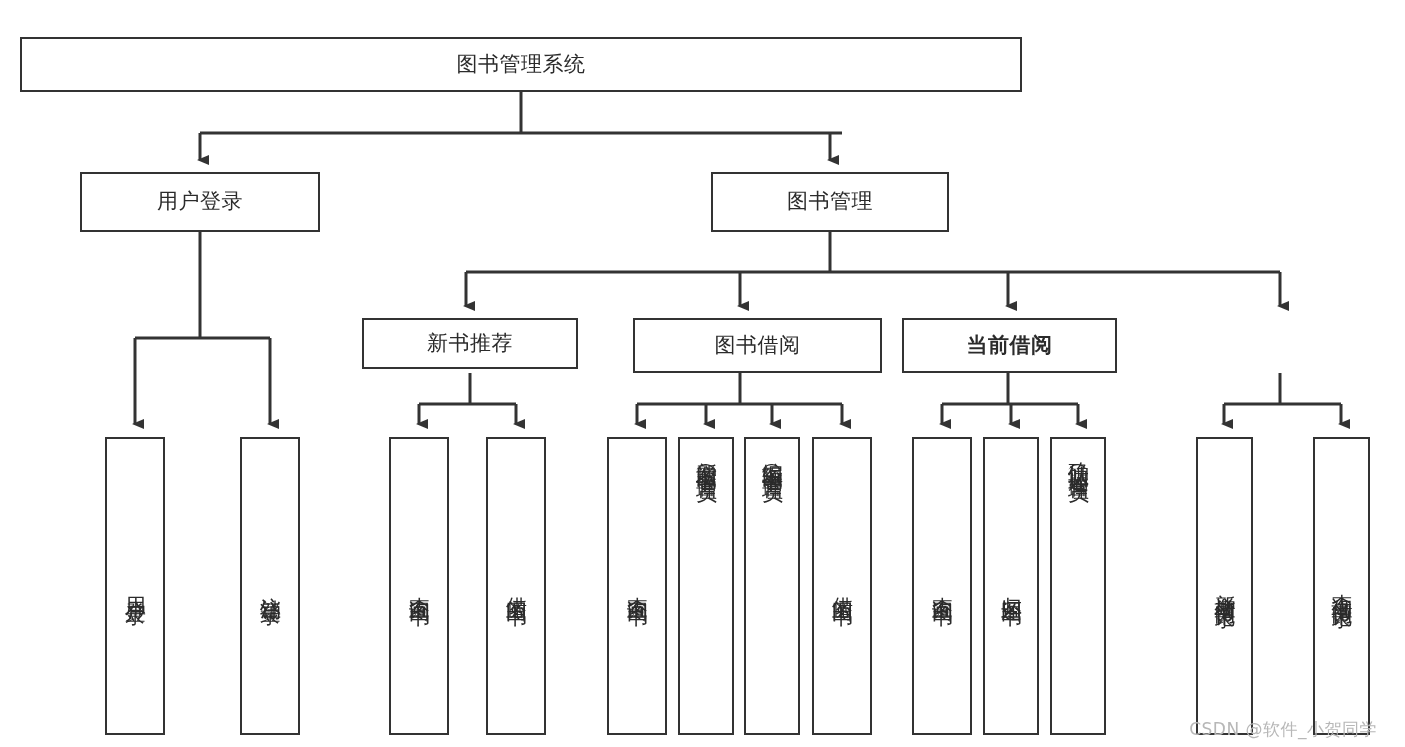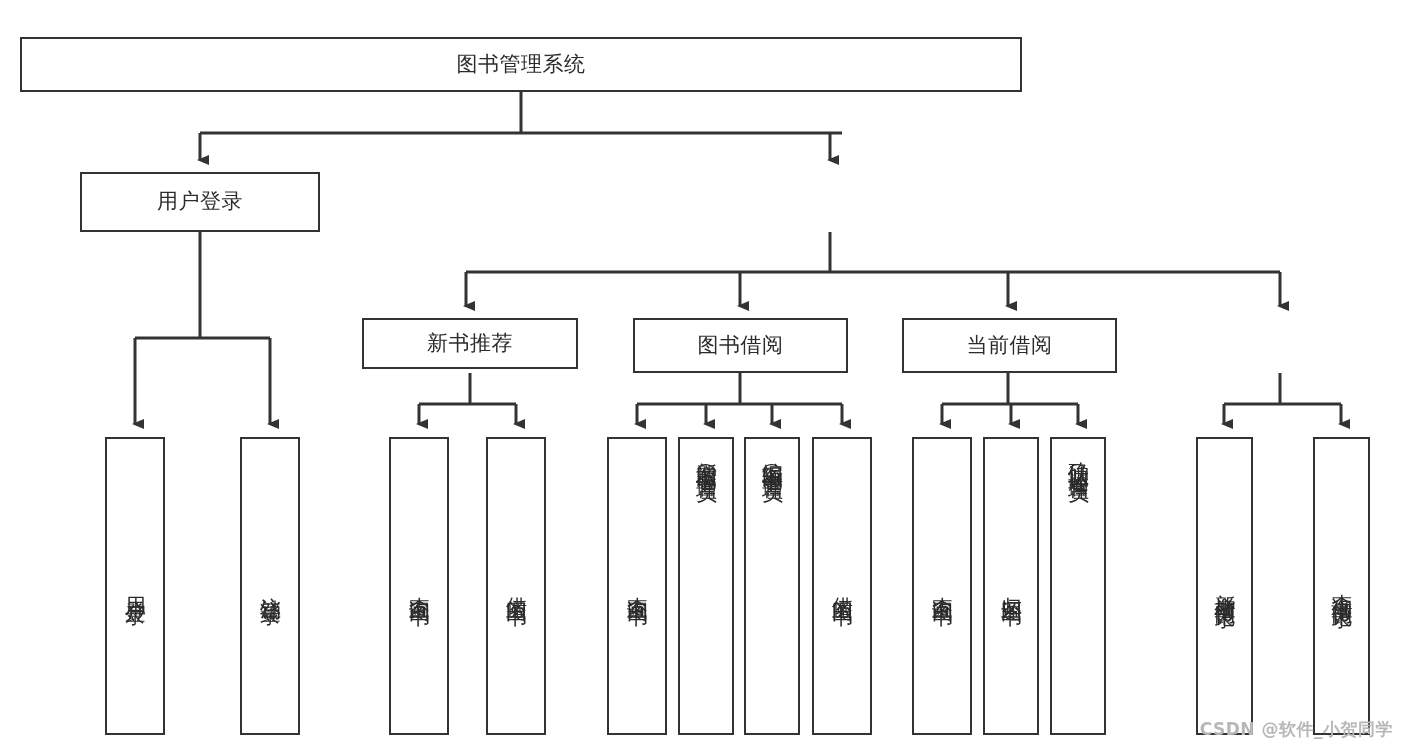--- a/index.html
+++ b/index.html
@@ -64,27 +64,26 @@
   #connectors {
     position: absolute;
     left: 0;
     top: 0;
     width: 1405px;
     height: 747px;
     pointer-events: none;
   }
   .watermark {
     position: absolute;
-    right: 12px;
+    right: 28px;
     bottom: 6px;
     font-size: 17px;
     color: #b7b7b7;
     white-space: nowrap;
     letter-spacing: 0.5px;
-    font-weight: bold;
   }
 </style>
 </head>
 <body>
 
 <div id="diagram-root">
 
   <svg id="connectors" viewBox="0 0 1405 747">
     <defs>
       <marker id="arrow" markerWidth="12" markerHeight="12" refX="5" refY="9" orient="auto" markerUnits="userSpaceOnUse">
@@ -135,28 +134,31 @@
     </g>
   </svg>
 
   <div class="node-box" style="left: 20px; top: 13px; width: 1002px; height: 55px; margin-top: 24px;">
     <span class="node-label-h">图书管理系统</span>
   </div>
 
   <div class="node-box" style="left: 80px; top: 172px; width: 240px; height: 60px;">
     <span class="node-label-h">用户登录</span>
   </div>
+  <div class="node-box" style="left: 711px; top: 172px; width: 238px; height: 60px;">
+    <span class="node-label-h">图书管理</span>
+  </div>
 
   <div class="node-box" style="left: 362px; top: 318px; width: 216px; height: 51px;">
     <span class="node-label-h">新书推荐</span>
   </div>
-  <div class="node-box" style="left: 633px; top: 318px; width: 215px; height: 55px;">
+  <div class="node-box" style="left: 633px; top: 318px; width: 249px; height: 55px;">
     <span class="node-label-h">图书借阅</span>
   </div>
-  <div class="node-box" style="left: 902px; top: 318px; width: 215px; height: 55px;">
+  <div class="node-box" style="left: 902px; top: 318px; width: 215px; height: 55px; font-weight: bold;">
     <span class="node-label-h">当前借阅</span>
   </div>
 
   <div class="leaf-box center-v" style="left: 105px; top: 437px; width: 60px; height: 298px;">
     <span class="node-label-v">用户登录</span>
   </div>
   <div class="leaf-box center-v" style="left: 240px; top: 437px; width: 60px; height: 298px;">
     <span class="node-label-v">注销登录</span>
   </div>
   <div class="leaf-box center-v" style="left: 389px; top: 437px; width: 60px; height: 298px;">

